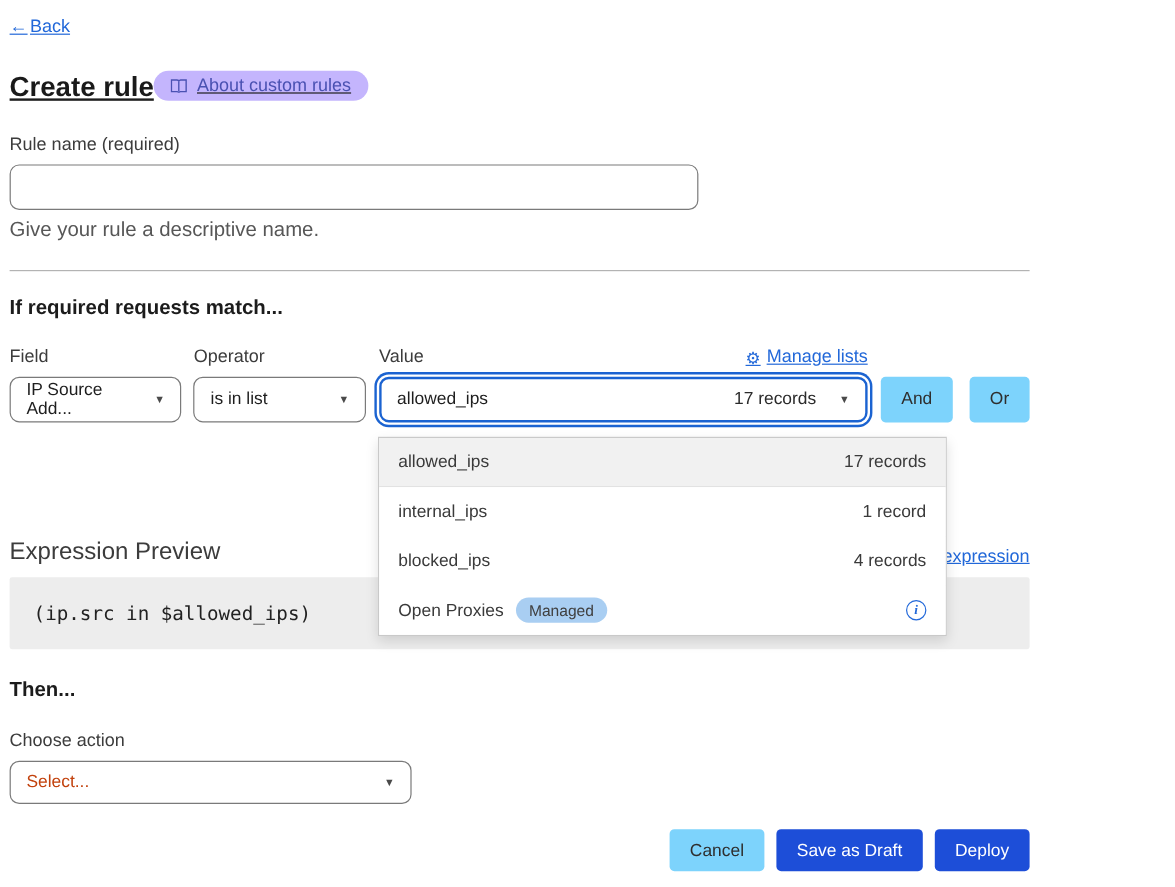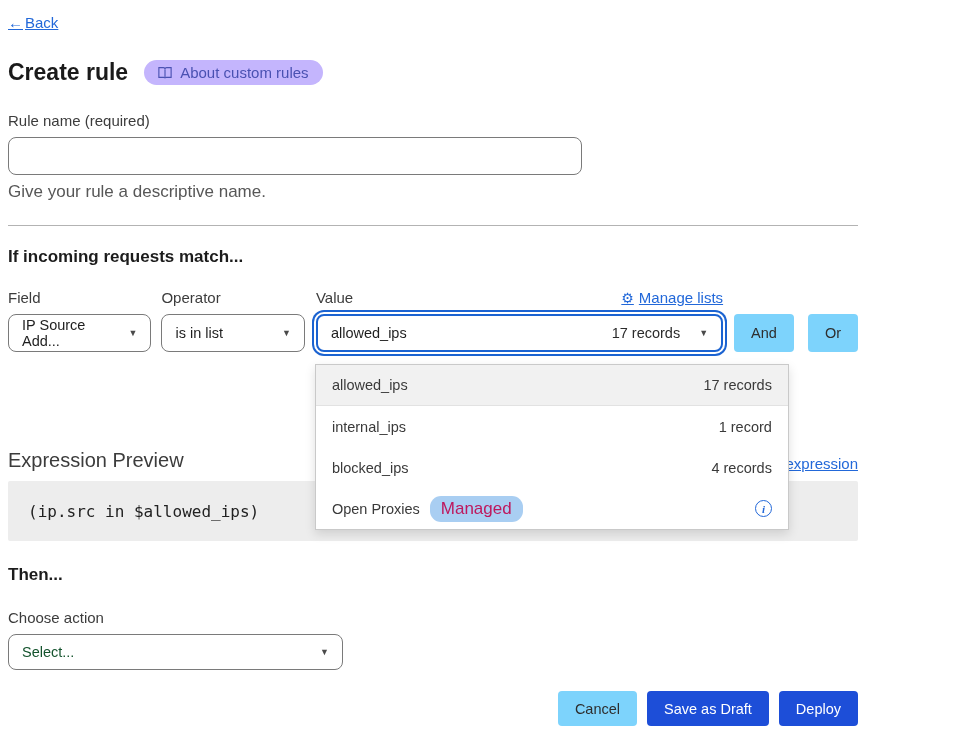--- a/index.html
+++ b/index.html
@@ -11,21 +11,21 @@
     overflow: hidden;
   }
   .page { position: relative; width: 866px; height: 739px; padding: 14px 8px 0 8px; }
 
   
   .link { color: #2268d9; text-decoration: underline; font-size: 15px; cursor: pointer; }
   .back-row { margin-bottom: 27px; font-size: 16px; }
   .back-row .arrow { color: #2268d9; text-decoration: none; margin-right: 2px; }
 
   
-  .title-row { display: flex; align-items: center; gap: 16px; margin-bottom: 26px; }
+  .title-row { display: flex; align-items: flex-start; margin-bottom: 26px; text-decoration: underline; }
   .page-title { font-size: 23px; font-weight: 700; color: #1a1a1a; }
   .about-badge {
     display: inline-flex; align-items: center; gap: 8px;
     background: #c4b5fd; color: #4a51b2;
     font-size: 15px; padding: 4px 14px; border-radius: 14px; cursor: pointer;
   }
   .about-badge svg { display: block; }
 
   
   .field-label { display: block; font-size: 15px; color: #3c3c3c; margin-bottom: 8px; }
@@ -83,21 +83,21 @@
     box-shadow: 0 4px 10px rgba(0,0,0,0.13);
     z-index: 30;
   }
   .dropdown-row {
     height: 41px; display: flex; align-items: center; justify-content: space-between;
     padding: 0 16px; font-size: 14.5px; color: #3a3a3a; cursor: pointer; background: #fff;
   }
   .dropdown-row.selected { background: #f1f1f1; border-bottom: 1px solid #e2e2e2; }
   .row-left { display: flex; align-items: center; }
   .managed-badge {
-    background: #a9cef2; color: #be185d; font-size: 17px;
+    background: #a9cef2; color: #404040; font-size: 13px;
     padding: 3px 11px; border-radius: 11px; margin-left: 10px;
   }
   .info-icon {
     width: 17px; height: 17px; border: 1.5px solid #2268d9; border-radius: 50%;
     color: #2268d9; font-size: 11px; font-weight: 700;
     display: inline-flex; align-items: center; justify-content: center; cursor: pointer;
     font-family: "Liberation Serif", serif; font-style: italic;
   }
 
   
@@ -106,21 +106,21 @@
   .expr-box {
     margin-top: 9px; background: #ededed; border-radius: 2px;
     height: 60px; display: flex; align-items: center; padding: 0 20px;
   }
   .expr-code { font-family: "DejaVu Sans Mono", monospace; font-size: 16px; color: #222222; }
 
   
   .then-heading { margin-top: 24px; }
   .action-label { margin-top: 24px; }
   .action-select { width: 335px; height: 36px; }
-  .placeholder { color: #14532d; }
+  .placeholder { color: #c2410c; }
 
   
   .footer { display: flex; justify-content: flex-end; gap: 10px; margin-top: 21px; }
   .footer .btn { height: 35px; padding: 0 17px; }
 </style>
 </head>
 <body>
 
 <div class="page">
 
@@ -142,21 +142,21 @@
   </div>
 
   <div>
     <label class="field-label">Rule name (required)</label>
     <input class="name-input" type="text" value="" style="">
     <div class="helper">Give your rule a descriptive name.</div>
   </div>
 
   <hr class="divider">
 
-  <h2 class="section-heading">If incoming requests match...</h2>
+  <h2 class="section-heading">If required requests match...</h2>
 
   <div class="match-row">
     <div class="col-field">
       <label class="field-label">Field</label>
       <div class="select">
         <span>IP Source Add...</span>
         <span class="caret">▼</span>
       </div>
     </div>
 

